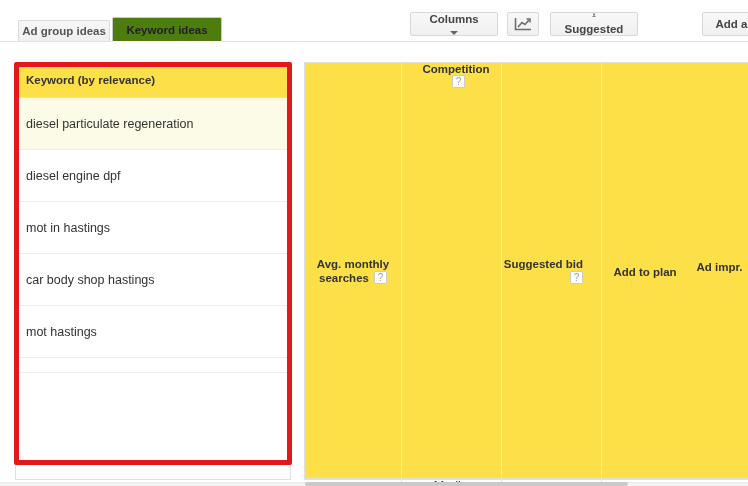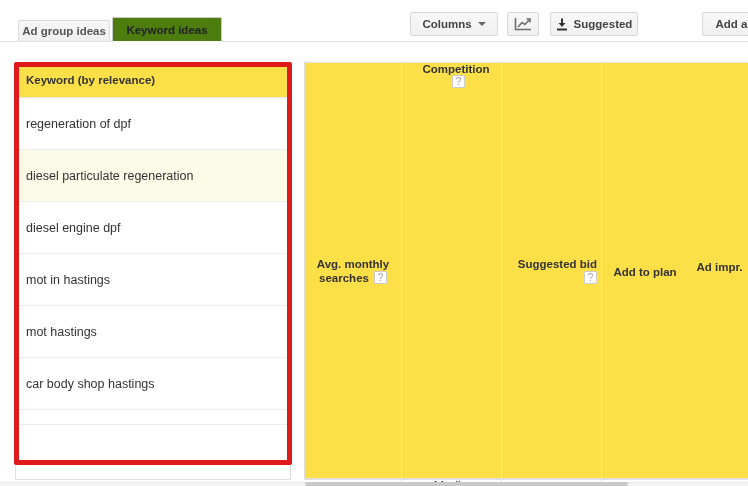--- a/index.html
+++ b/index.html
@@ -13,21 +13,21 @@
   .tab.inactive{left:18px;top:20px;width:92px;height:21px;color:#555;
        background:linear-gradient(#f7f7f7,#efefef);border:1px solid #dadada;border-bottom:none;
        border-radius:2px 2px 0 0;}
   .tab.active{left:112px;top:17px;width:110px;height:25px;color:#222;background:#4d7c0f;
        border:1px solid #c9c9c9;border-bottom:1px solid #fff;border-radius:2px 2px 0 0;z-index:2;}
 
   
   .btn{position:absolute;top:12px;height:24px;box-sizing:border-box;
        background:linear-gradient(#f8f8f8,#f0f0f0);border:1px solid #d8d8d8;border-radius:2px;
        color:#444;font-size:11.5px;font-weight:bold;display:flex;align-items:center;
-       justify-content:center;gap:6px;cursor:default;}
+       justify-content:center;gap:6px;cursor:default;flex-direction:column;}
   .btn-columns{left:410px;width:88px;}
   .btn-chart{left:507px;width:32px;}
   .btn-download{left:550px;width:88px;}
   .btn-addall{left:658px;width:89px;margin-left:44px;}
   .caret{width:0;height:0;border-left:4px solid transparent;border-right:4px solid transparent;
          border-top:4px solid #666;display:inline-block;}
 
   
   .panel{position:absolute;top:62px;box-sizing:border-box;background:#fff;border:1px solid #e0e0e0;height:418px;}
   .kw-panel{left:15px;width:276px;}
@@ -42,21 +42,21 @@
   .cols{display:flex;height:100%;}
   .c{box-sizing:border-box;height:100%;}
   .c1{width:97px;border-right:1px solid #e6e6e6;}
   .c2{width:100px;border-right:1px solid #e6e6e6;flex-direction:column;}
   .c3{width:100px;border-right:1px solid #e6e6e6;}
   .c4{width:63px;}
   .c5{width:86px;}
   .phead .c1{display:flex;flex-direction:column;align-items:center;justify-content:center;line-height:14px;}
   .phead .c2{display:flex;align-items:center;padding-left:9px;}
   .phead .c3{display:flex;flex-direction:column;align-items:flex-end;justify-content:center;
-             padding-right:4px;line-height:14px;}
+             padding-right:18px;line-height:14px;}
   .phead .c4{display:flex;align-items:center;justify-content:center;padding-bottom:8px;}
   .phead .c5{display:flex;align-items:center;justify-content:center;padding-top:2px;}
   .l2{display:flex;align-items:center;}
   .help{display:inline-block;width:13px;height:13px;box-sizing:border-box;border:1px solid #ccc;
         background:#fdfdfd;color:#a0a0a0;font-size:10px;font-weight:normal;line-height:11px;
         text-align:center;border-radius:1px;margin-left:5px;cursor:default;}
   .st-row{display:flex;height:52px;box-sizing:border-box;border-bottom:1px solid #ededed;font-size:12.5px;}
   .st-row .c1{display:flex;align-items:center;justify-content:space-between;padding:0 7px 0 6px;}
   .st-row .c2{display:flex;align-items:center;padding-left:9px;}
   .st-row .c3{display:flex;align-items:center;justify-content:flex-end;padding-right:7px;}
@@ -100,26 +100,25 @@
       <path d="M1 11.5 H11" stroke="#333" stroke-width="2" fill="none"></path>
     </svg>
     <span>Suggested</span>
   </div>
   <div class="btn btn-addall">
     <span>Add all (74)</span>
   </div>
 
   <div class="panel kw-panel">
     <div class="phead kw-head">Keyword (by relevance)</div>
-    <div class="kw-row">regeneration of dpf</div>
     <div class="kw-row hl">diesel particulate regeneration</div>
     <div class="kw-row">diesel engine dpf</div>
     <div class="kw-row">mot in hastings</div>
+    <div class="kw-row">car body shop hastings</div>
     <div class="kw-row">mot hastings</div>
-    <div class="kw-row">car body shop hastings</div>
     <div class="kw-row kw-part"></div>
   </div>
 
   <div class="panel st-panel">
     <div class="phead cols">
       <div class="c c1">
         <span>Avg. monthly</span>
         <span class="l2">
           <span>searches</span>
           <span class="help">?</span>

